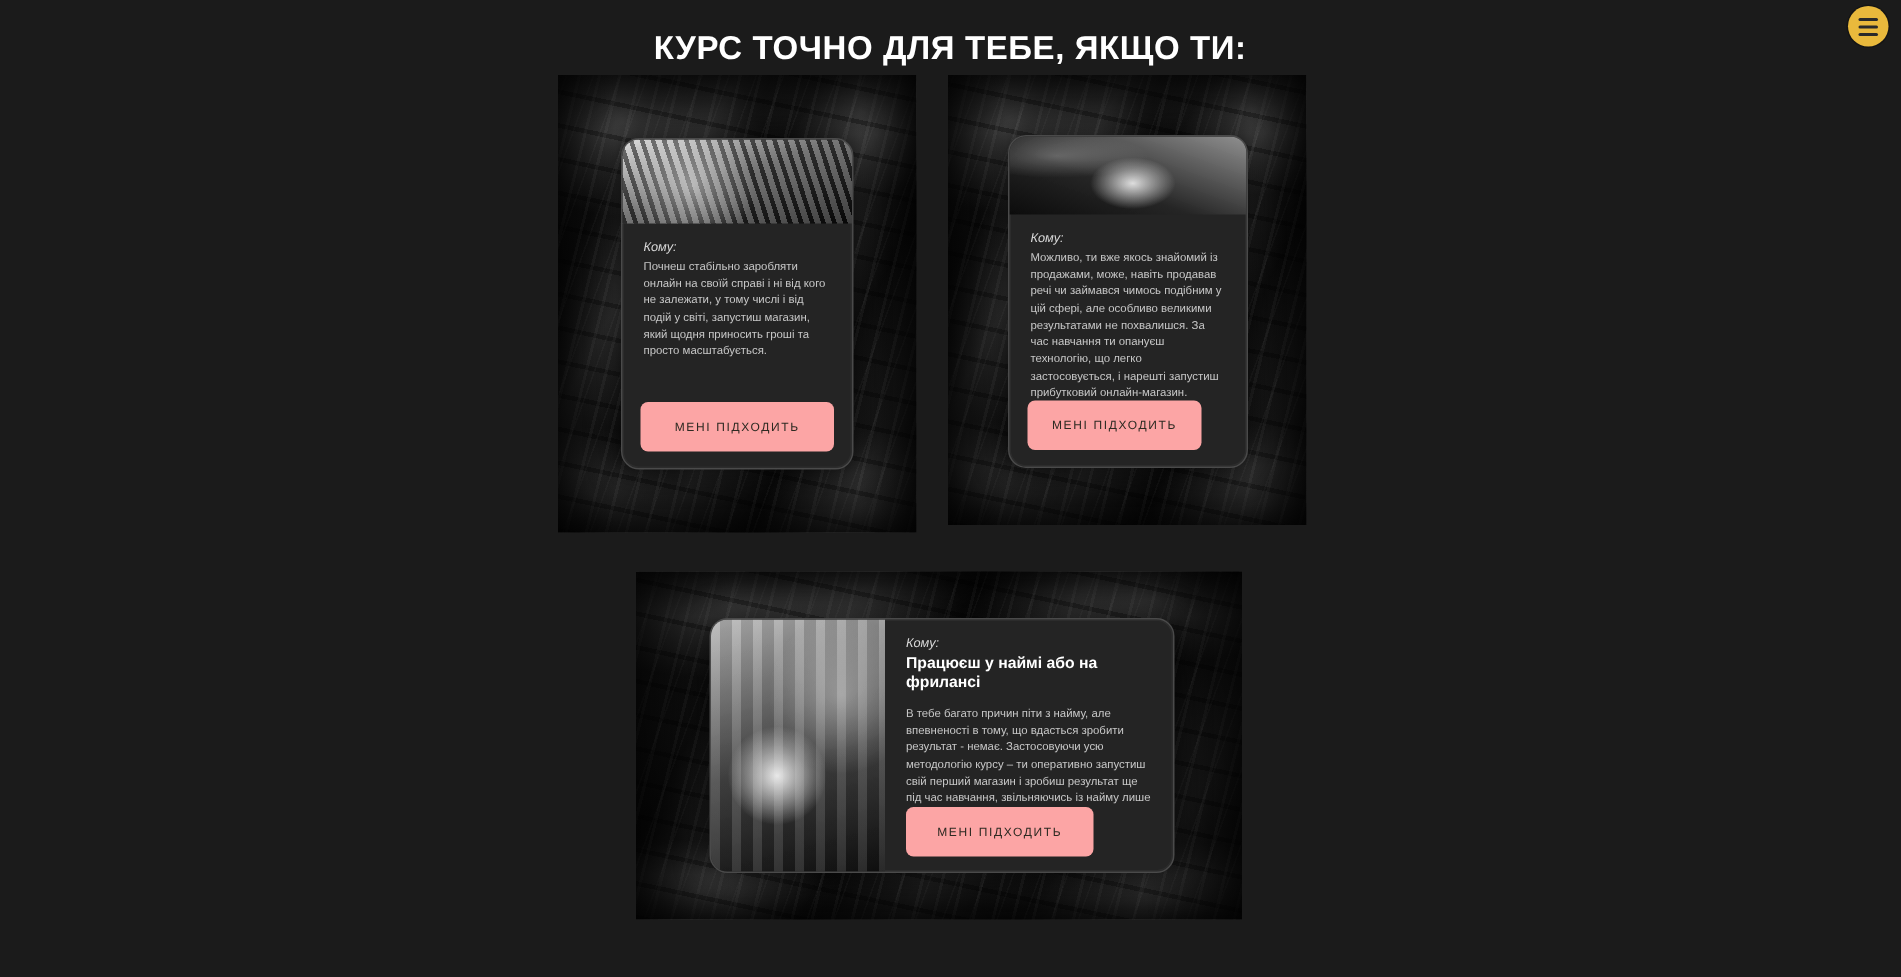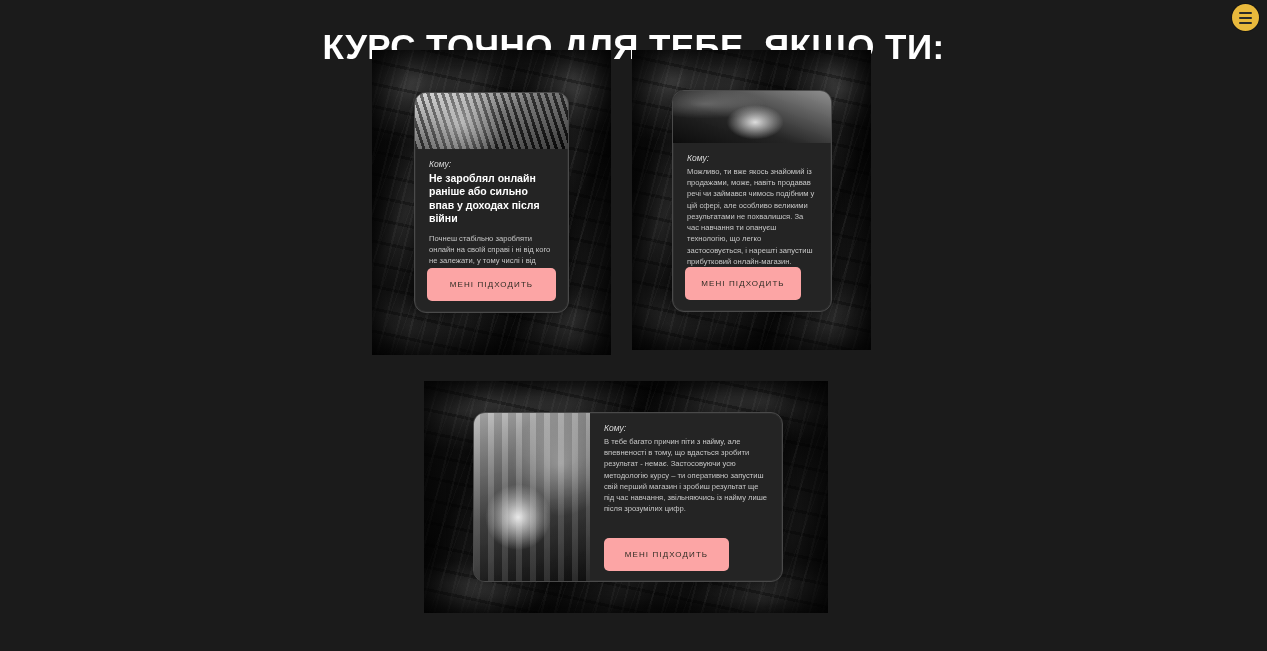--- a/index.html
+++ b/index.html
@@ -11,21 +11,21 @@
     overflow: hidden;
   }
   body { position: relative; }
 
   
   .page-title {
     position: absolute;
     top: 4px; left: 0; width: 100%;
     text-align: center;
     color: #ffffff;
-    font-size: 35px;
+    font-size: 22px;
     font-weight: bold;
     letter-spacing: 0.4px;
     font-family: "Liberation Sans", sans-serif;
     text-transform: uppercase;
     white-space: nowrap;
   }
 
   .menu-button {
     position: absolute;
     top: 4px; right: 8px;
@@ -184,21 +184,20 @@
   <span></span>
   <span></span>
   <span></span>
 </div>
 
 <div class="pouch" id="pouch-1"></div>
 <div class="card" id="card-1">
   <div class="card-photo photo-a"></div>
   <div class="card-body">
     <p class="kicker">Кому:</p>
-    <p class="card-title">Не зароблял онлайн раніше або сильно впав у доходах після війни</p>
     <p class="card-text">Почнеш стабільно заробляти онлайн на своїй справі і ні від кого не залежати, у тому числі і від подій у світі, запустиш магазин, який щодня приносить гроші та просто масштабується.</p>
   </div>
   <button class="cta">МЕНІ ПІДХОДИТЬ</button>
 </div>
 
 <div class="pouch" id="pouch-2"></div>
 <div class="card" id="card-2">
   <div class="card-photo photo-b"></div>
   <div class="card-body">
     <p class="kicker">Кому:</p>
@@ -206,17 +205,18 @@
   </div>
   <button class="cta">МЕНІ ПІДХОДИТЬ</button>
 </div>
 
 <div class="pouch" id="pouch-3"></div>
 <div class="card" id="card-3">
   <div class="card-inner">
     <div class="card-photo photo-c"></div>
     <div class="card-right">
       <p class="kicker">Кому:</p>
+      <p class="card-title">Працюєш у наймі або на фрилансі</p>
       <p class="card-text">В тебе багато причин піти з найму, але впевненості в тому, що вдасться зробити результат - немає. Застосовуючи усю методологію курсу – ти оперативно запустиш свій перший магазин і зробиш результат ще під час навчання, звільняючись із найму лише після зрозумілих цифр.</p>
       <button class="cta">МЕНІ ПІДХОДИТЬ</button>
     </div>
   </div>
 </div>
 
 </body></html>

